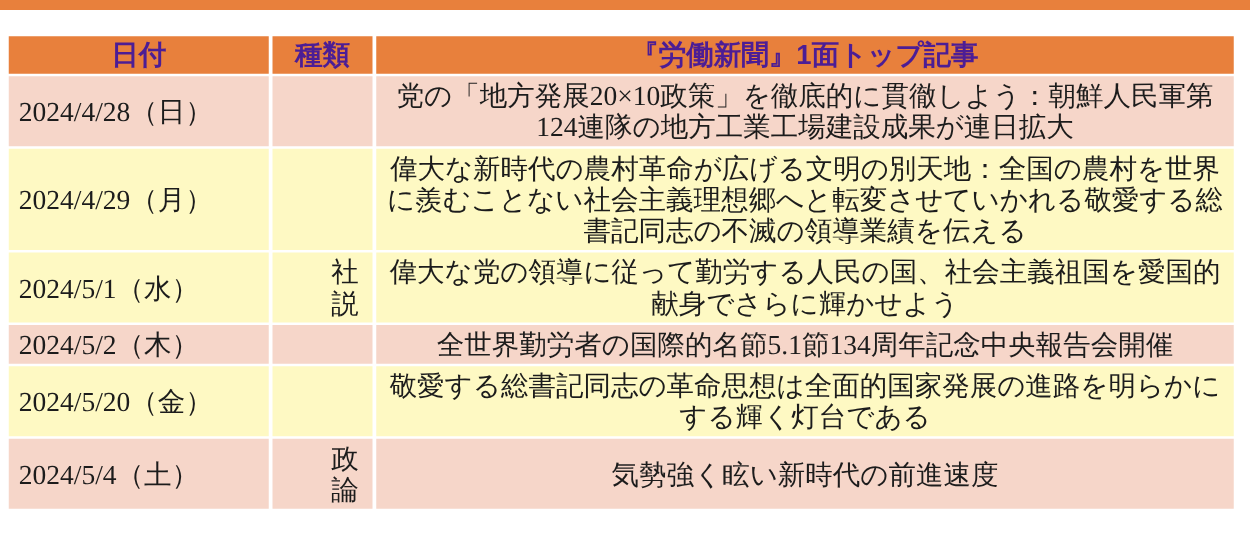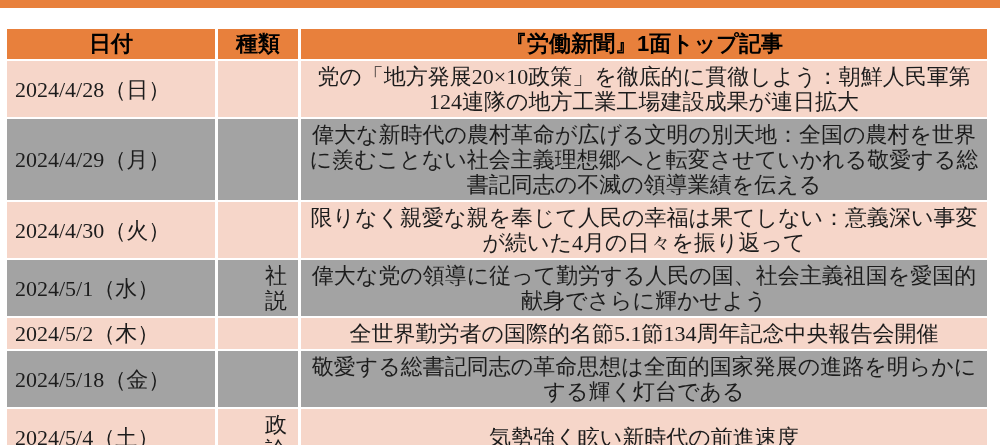--- a/index.html
+++ b/index.html
@@ -25,37 +25,37 @@
     left: 4px;
     table-layout: fixed;
     border-collapse: separate;
     border-spacing: 3px 2px;
   }
   col.col-date { width: 208px; }
   col.col-type { width: 80px; }
   col.col-article { width: 686px; }
   th {
     background: #E8803C;
-    color: #000000;
+    color: #4c1d95;
     font-family: "Liberation Sans", "DejaVu Sans", sans-serif;
     font-weight: bold;
     font-size: 22px;
     vertical-align: middle;
     height: 30px;
     padding: 0 4px;
   }
   td {
     font-size: 22px;
     line-height: 25px;
     color: #1c1c1c;
     vertical-align: middle;
     padding: 3px 8px;
   }
   tr.row-dark td { background: #F6D6C9; }
-  tr.row-light td { background: #a3a3a3; }
+  tr.row-light td { background: #fef9c3; }
   td.cell-date { white-space: nowrap; }
   td.cell-type { text-align: center; padding-left: 44px; }
   td.cell-article { text-align: center; }
 </style>
 </head>
 <body>
 
 <div class="top-strip"></div>
 
 <table class="headline-table">
@@ -75,37 +75,32 @@
     <tr class="row-dark">
       <td class="cell-date">2024/4/28（日）</td>
       <td class="cell-type"></td>
       <td class="cell-article">党の「地方発展20×10政策」を徹底的に貫徹しよう：朝鮮人民軍第124連隊の地方工業工場建設成果が連日拡大</td>
     </tr>
     <tr class="row-light">
       <td class="cell-date">2024/4/29（月）</td>
       <td class="cell-type"></td>
       <td class="cell-article">偉大な新時代の農村革命が広げる文明の別天地：全国の農村を世界に羨むことない社会主義理想郷へと転変させていかれる敬愛する総書記同志の不滅の領導業績を伝える</td>
     </tr>
-    <tr class="row-dark">
-      <td class="cell-date">2024/4/30（火）</td>
-      <td class="cell-type"></td>
-      <td class="cell-article">限りなく親愛な親を奉じて人民の幸福は果てしない：意義深い事変が続いた4月の日々を振り返って</td>
-    </tr>
     <tr class="row-light">
       <td class="cell-date">2024/5/1（水）</td>
       <td class="cell-type">社説</td>
       <td class="cell-article">偉大な党の領導に従って勤労する人民の国、社会主義祖国を愛国的献身でさらに輝かせよう</td>
     </tr>
     <tr class="row-dark">
       <td class="cell-date">2024/5/2（木）</td>
       <td class="cell-type"></td>
       <td class="cell-article">全世界勤労者の国際的名節5.1節134周年記念中央報告会開催</td>
     </tr>
     <tr class="row-light">
-      <td class="cell-date">2024/5/18（金）</td>
+      <td class="cell-date">2024/5/20（金）</td>
       <td class="cell-type"></td>
       <td class="cell-article">敬愛する総書記同志の革命思想は全面的国家発展の進路を明らかにする輝く灯台である</td>
     </tr>
     <tr class="row-dark">
       <td class="cell-date">2024/5/4（土）</td>
       <td class="cell-type">政論</td>
       <td class="cell-article">気勢強く眩い新時代の前進速度</td>
     </tr>
   </tbody>
 </table>

